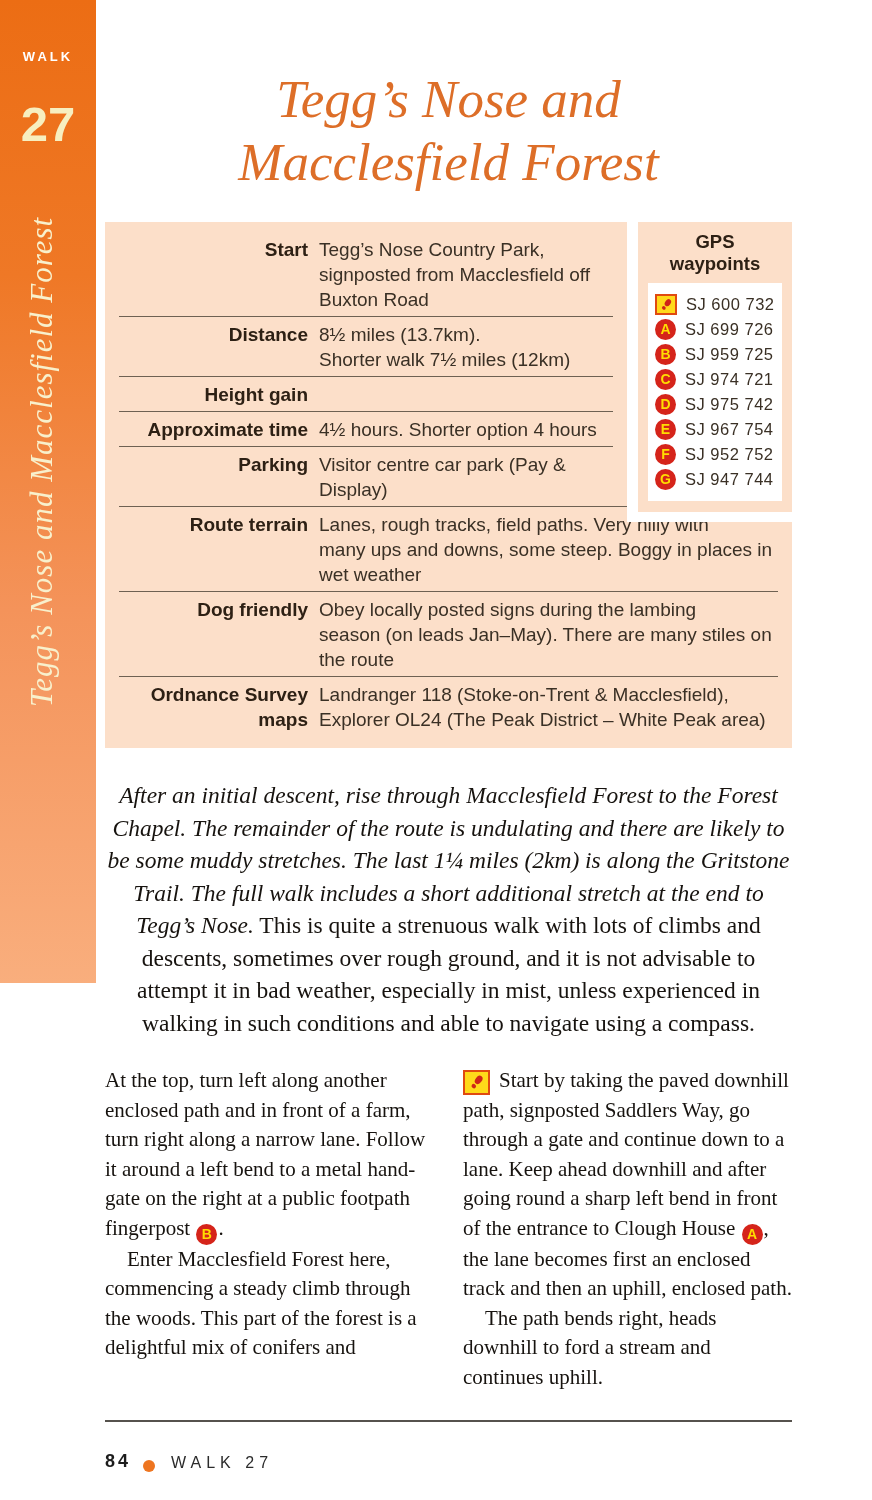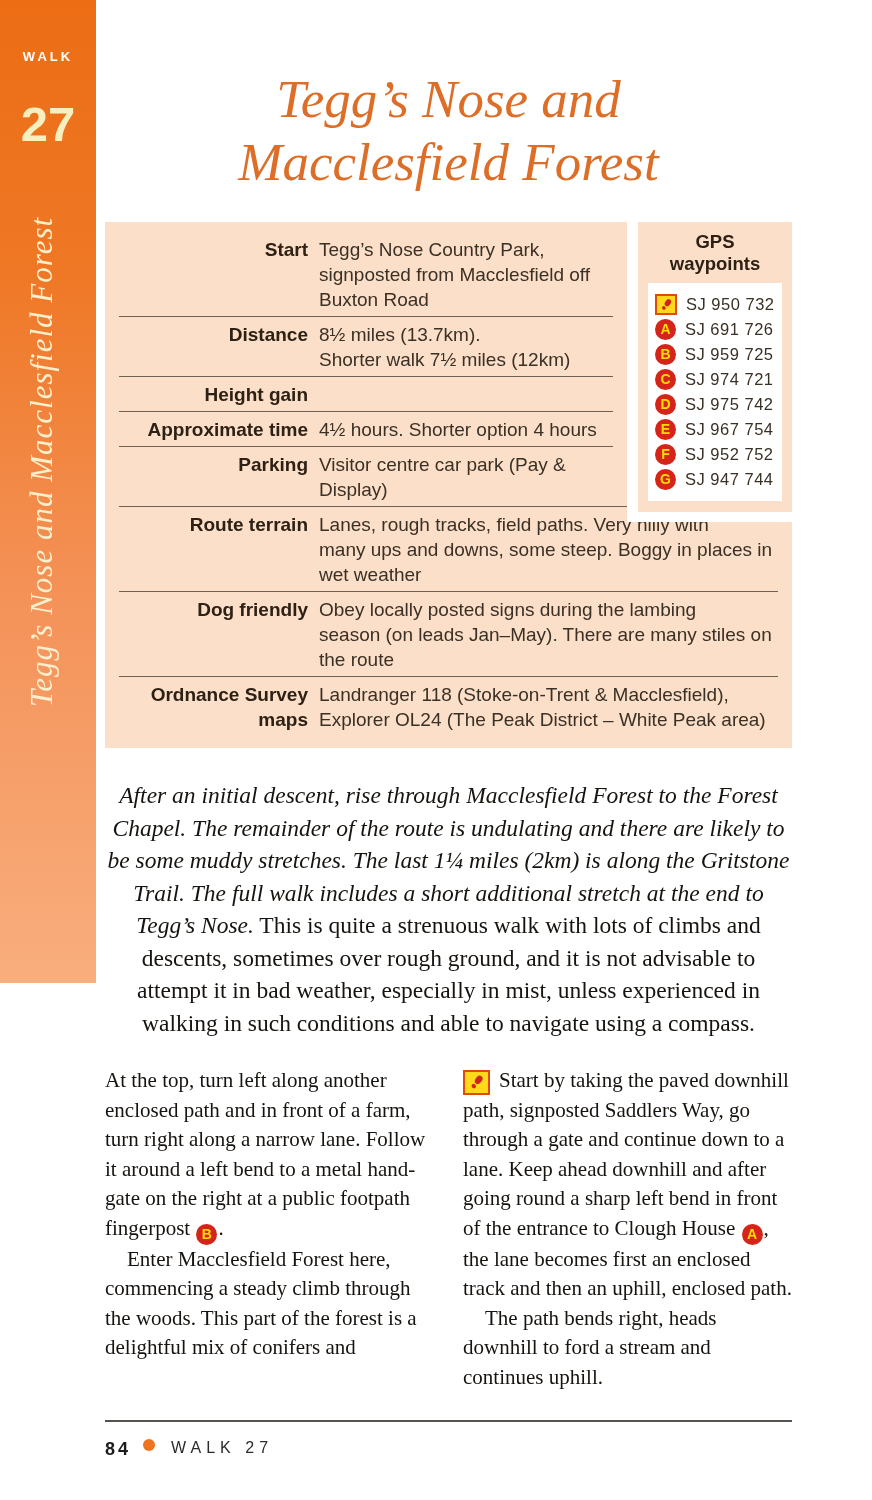--- a/index.html
+++ b/index.html
@@ -94,21 +94,21 @@
     display:flex; gap:29px; margin-top:27px; font-size:21px; line-height:29.5px;
     color:#17130f;
   }
   .col { flex:1; min-width:0; }
   .col p { margin:0; }
   .col p.indent { text-indent:22px; }
 
   
   .footer { position:absolute; left:105px; right:80px; top:1420px; font-family:"Liberation Sans",sans-serif; }
   .footer-rule { border-top:2px solid #56524d; height:0; }
-  .footer-text { margin-top:17px; display:flex; align-items:flex-start; }
+  .footer-text { margin-top:29px; display:flex; align-items:flex-end; }
   .page-num { font-weight:bold; font-size:18px; letter-spacing:3px; color:#1c1c1c; }
   .footer-dot { width:12px; height:12px; border-radius:50%; background:#ee7520; margin:0 16px 0 12px; }
   .walk-ref { font-size:16px; letter-spacing:5px; color:#2b2b2b; }
 </style>
 </head>
 <body>
 
 <div class="sidebar">
   <div class="walk-label">WALK</div>
   <div class="walk-number">27</div>
@@ -172,25 +172,25 @@
         <div class="gps-list">
             <div class="gps-item">
               <span class="start-sq">
                 <svg width="15" height="15" viewBox="0 0 20 20">
                   <g fill="#cf2418" transform="rotate(38 10 10)">
                     <ellipse cx="10" cy="7" rx="3.6" ry="5.1"></ellipse>
                     <ellipse cx="10" cy="15.8" rx="2.6" ry="2.3"></ellipse>
                   </g>
                 </svg>
               </span>
-              <span class="gps-code">SJ 950 732</span>
+              <span class="gps-code">SJ 600 732</span>
             </div>
             <div class="gps-item">
               <span class="wp-circle">A</span>
-              <span class="gps-code">SJ 691 726</span>
+              <span class="gps-code">SJ 699 726</span>
             </div>
             <div class="gps-item">
               <span class="wp-circle">B</span>
               <span class="gps-code">SJ 959 725</span>
             </div>
             <div class="gps-item">
               <span class="wp-circle">C</span>
               <span class="gps-code">SJ 974 721</span>
             </div>
             <div class="gps-item">

